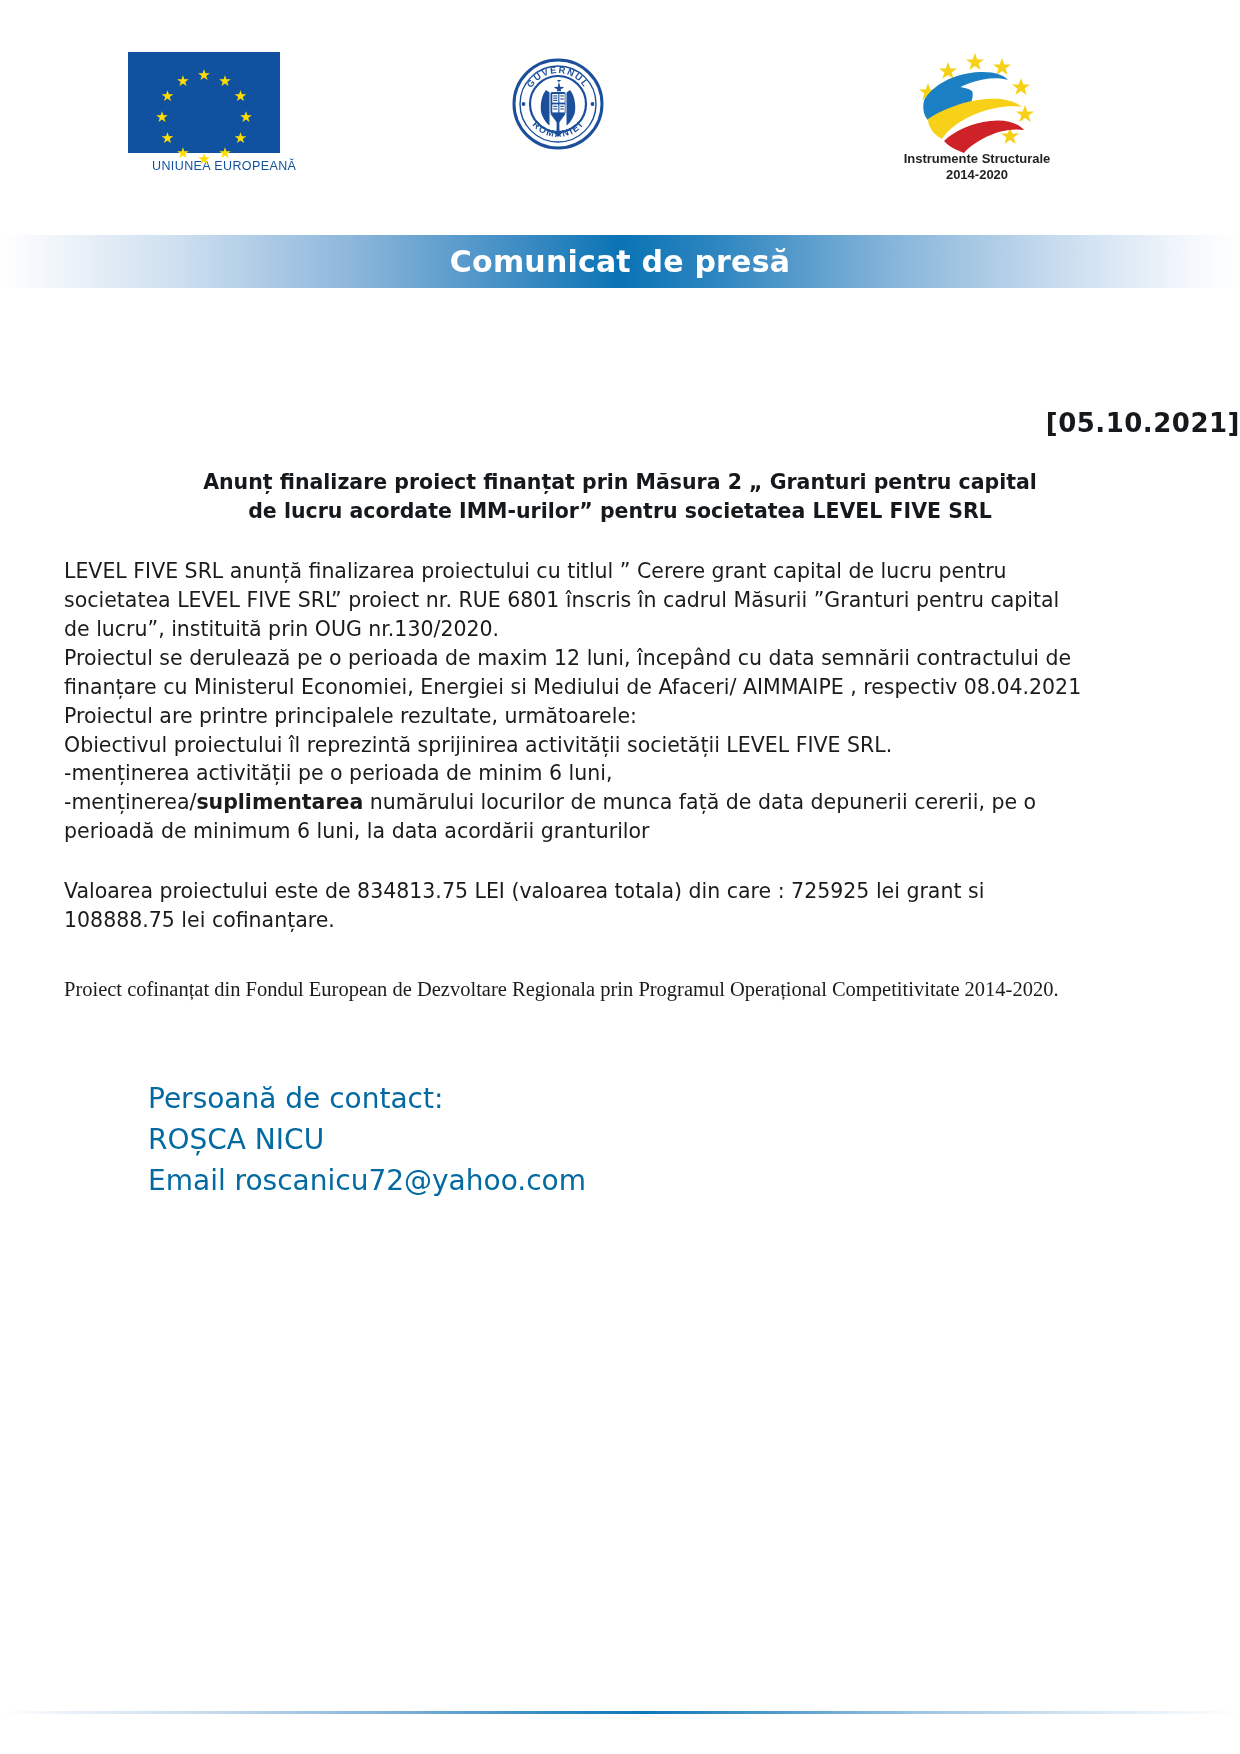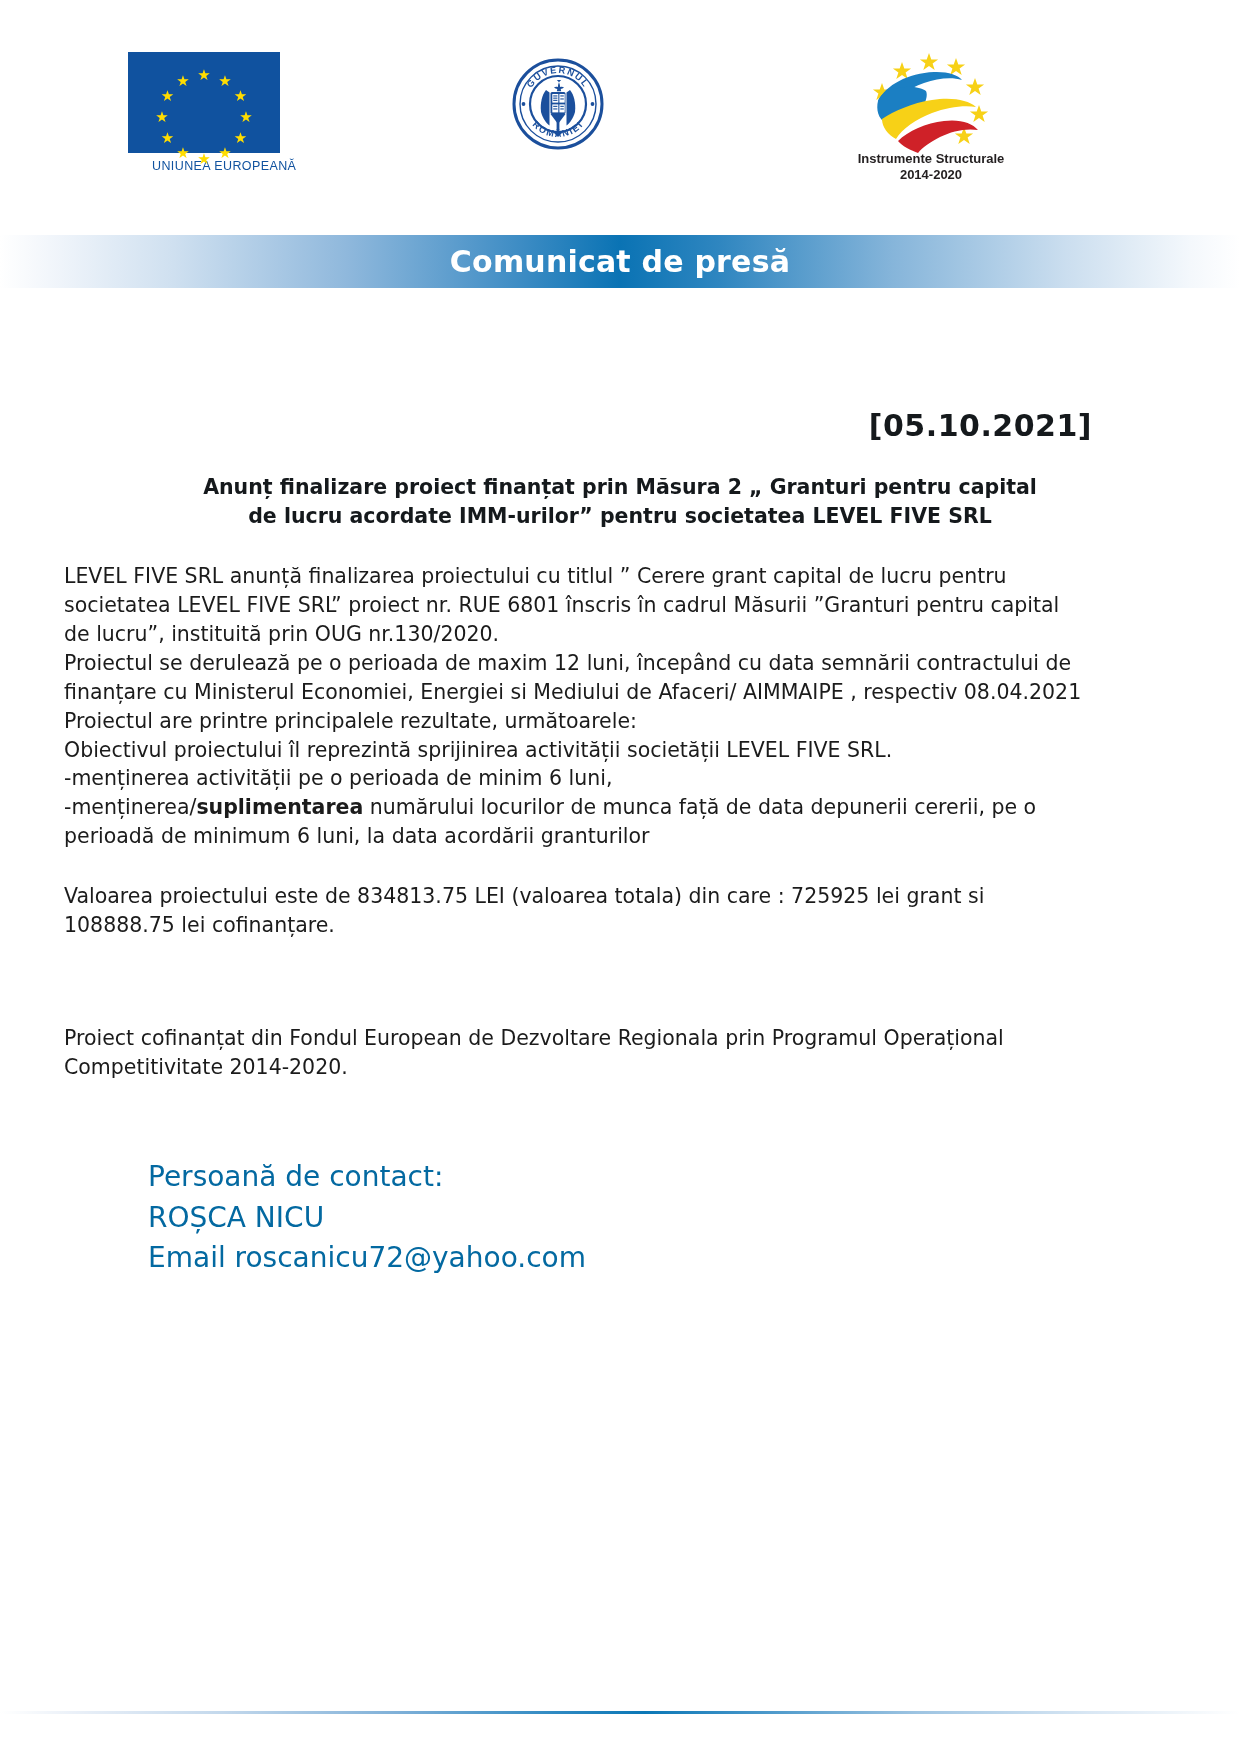--- a/index.html
+++ b/index.html
@@ -63,21 +63,21 @@
     position: absolute;
     left: 512px;
     top: 58px;
     width: 92px;
     height: 92px;
   }
 
   
   .is-logo {
     position: absolute;
-    left: 816px;
+    left: 862px;
     top: 45px;
     width: 230px;
   }
   .is-mark {
     width: 230px;
     height: 108px;
     display: block;
   }
   .is-caption {
     text-align: center;
@@ -123,23 +123,22 @@
   
   .content {
     position: absolute;
     left: 0;
     top: 288px;
     width: 1240px;
   }
 
   .date-line {
     text-align: right;
-    padding-right: 148px;
     margin-top: 120px;
-    font-size: 30px;
+    font-size: 26px;
     font-weight: bold;
     letter-spacing: 0.5px;
     color: #15191c;
   }
 
   .doc-title {
     margin-top: 30px;
     padding: 0 92px;
     text-align: center;
     font-size: 20.5px;
@@ -149,21 +148,21 @@
   }
 
   .para {
     padding: 0 150px 0 64px;
     font-size: 20.5px;
     line-height: 1.41;
     color: #1b1b1b;
   }
   .para.body-main { margin-top: 31px; }
   .para.value     { margin-top: 31px; }
-  .para.funding   { margin-top: 84px; }
+  .para.funding   { margin-top: 40px; font-family: Liberation Serif, serif; }
 
   .semibold { font-weight: 600; }
 
   .contact {
     padding: 0 148px;
     margin-top: 75px;
     font-size: 28px;
     line-height: 1.46;
     color: #0369a1;
   }

